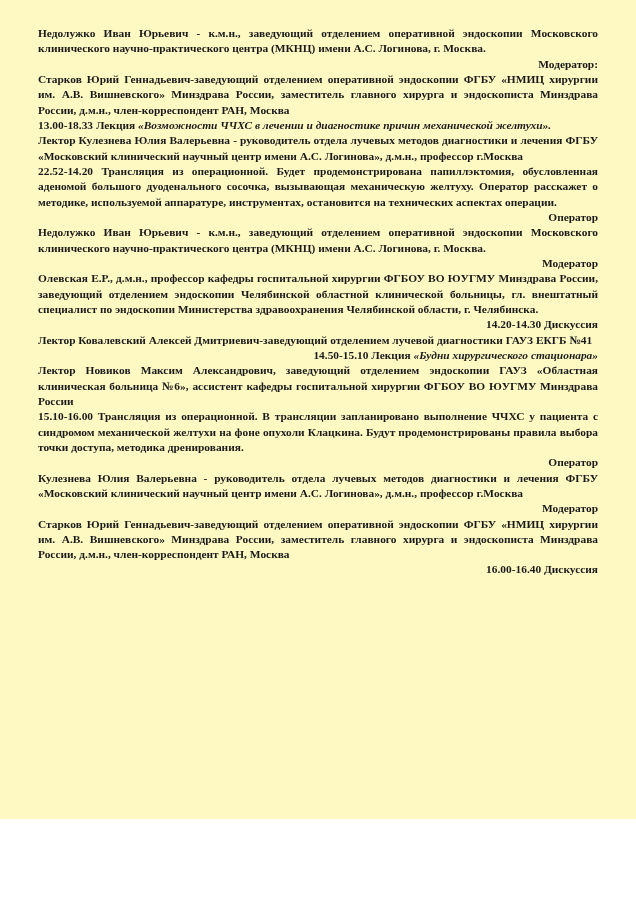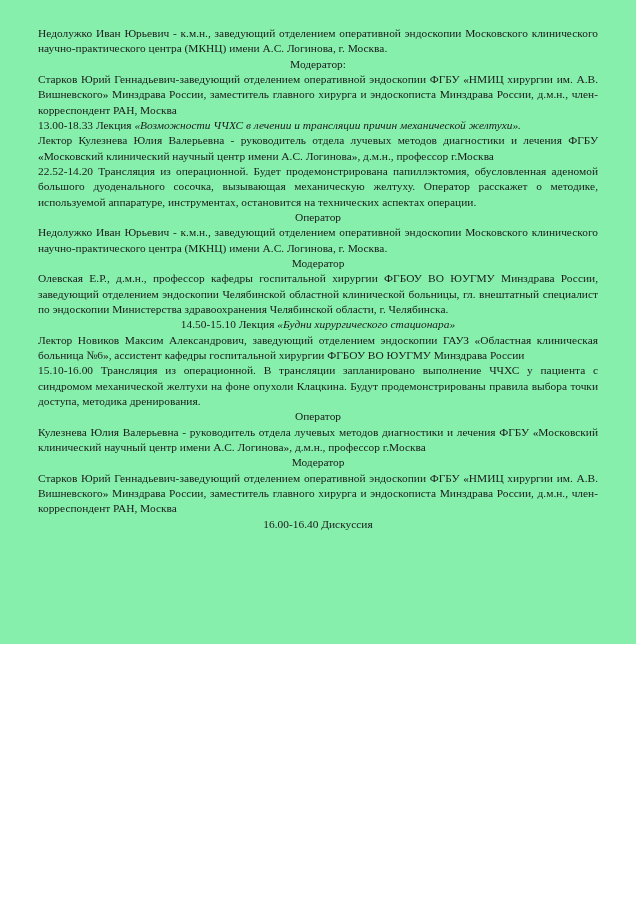--- a/index.html
+++ b/index.html
@@ -9,60 +9,63 @@
   }
   body {
     width: 636px;
     height: 900px;
     font-family: "Liberation Serif", serif;
     color: #1a1a1a;
   }
   .page {
     box-sizing: border-box;
     width: 636px;
-    height: 644px;
+    height: 819px;
     padding: 26px 38px 10px 38px;
-    background: #86efac;
+    background: #fef9c3;
+    font-weight: bold;
   }
   .doc {
     font-size: 11.4px;
     line-height: 1.345;
   }
   .para {
     margin: 0;
     text-align: justify;
     text-justify: inter-word;
   }
   .para.left {
-    text-align: center;
+    text-align: right;
   }
   .italic {
     font-style: italic;
   }
 </style>
 </head>
 <body>
 
 <div class="page">
   <div class="doc">
 
     <p class="para">Недолужко Иван Юрьевич - к.м.н., заведующий отделением оперативной эндоскопии Московского клинического научно-практического центра (МКНЦ) имени А.С. Логинова, г. Москва.</p>
     <p class="para left">Модератор:</p>
     <p class="para">Старков Юрий Геннадьевич-заведующий отделением оперативной эндоскопии ФГБУ «НМИЦ хирургии им. А.В. Вишневского» Минздрава России, заместитель главного хирурга и эндоскописта Минздрава России,  д.м.н., член-корреспондент РАН, Москва</p>
 
-    <p class="para"><span>13.00-18.33  Лекция  </span><span class="italic">«Возможности ЧЧХС в лечении и трансляции причин механической желтухи».</span></p>
+    <p class="para"><span>13.00-18.33  Лекция  </span><span class="italic">«Возможности ЧЧХС в лечении и диагностике причин механической желтухи».</span></p>
 
     <p class="para">Лектор Кулезнева Юлия Валерьевна - руководитель отдела лучевых методов диагностики и лечения ФГБУ «Московский клинический научный центр имени А.С. Логинова», д.м.н., профессор г.Москва</p>
     <p class="para">22.52-14.20  Трансляция  из  операционной.  Будет  продемонстрирована папиллэктомия, обусловленная аденомой большого дуоденального сосочка, вызывающая механическую желтуху. Оператор расскажет о методике, используемой аппаратуре, инструментах, остановится на технических аспектах операции.</p>
     <p class="para left">Оператор</p>
     <p class="para">Недолужко Иван Юрьевич - к.м.н., заведующий отделением оперативной эндоскопии Московского клинического научно-практического центра (МКНЦ) имени А.С. Логинова, г. Москва.</p>
     <p class="para left">Модератор</p>
     <p class="para">Олевская Е.Р., д.м.н., профессор кафедры госпитальной хирургии ФГБОУ ВО ЮУГМУ Минздрава России, заведующий отделением эндоскопии Челябинской областной клинической больницы, гл. внештатный специалист по эндоскопии Министерства здравоохранения Челябинской области,  г. Челябинска.</p>
+    <p class="para left">14.20-14.30  Дискуссия</p>
 
 
+    <p class="para">Лектор  Ковалевский  Алексей  Дмитриевич-заведующий  отделением  лучевой диагностики ГАУЗ ЕКГБ №41</p>
 
     <p class="para left"><span>14.50-15.10 Лекция </span><span class="italic">«Будни хирургического стационара»</span></p>
 
     <p class="para">Лектор Новиков Максим Александрович, заведующий отделением эндоскопии ГАУЗ «Областная клиническая больница №6», ассистент кафедры госпитальной хирургии ФГБОУ ВО ЮУГМУ Минздрава России</p>
     <p class="para">15.10-16.00 Трансляция из операционной. В трансляции запланировано выполнение ЧЧХС у пациента с синдромом механической желтухи на фоне опухоли Клацкина. Будут продемонстрированы правила выбора точки доступа, методика дренирования.</p>
     <p class="para left">Оператор</p>
     <p class="para">Кулезнева Юлия Валерьевна - руководитель отдела лучевых методов диагностики и лечения ФГБУ «Московский клинический научный центр имени А.С. Логинова», д.м.н., профессор г.Москва</p>
     <p class="para left">Модератор</p>
     <p class="para">Старков Юрий Геннадьевич-заведующий отделением оперативной эндоскопии ФГБУ «НМИЦ хирургии им. А.В. Вишневского» Минздрава России, заместитель главного хирурга и эндоскописта Минздрава России,  д.м.н., член-корреспондент РАН, Москва</p>
     <p class="para left">16.00-16.40 Дискуссия</p>

